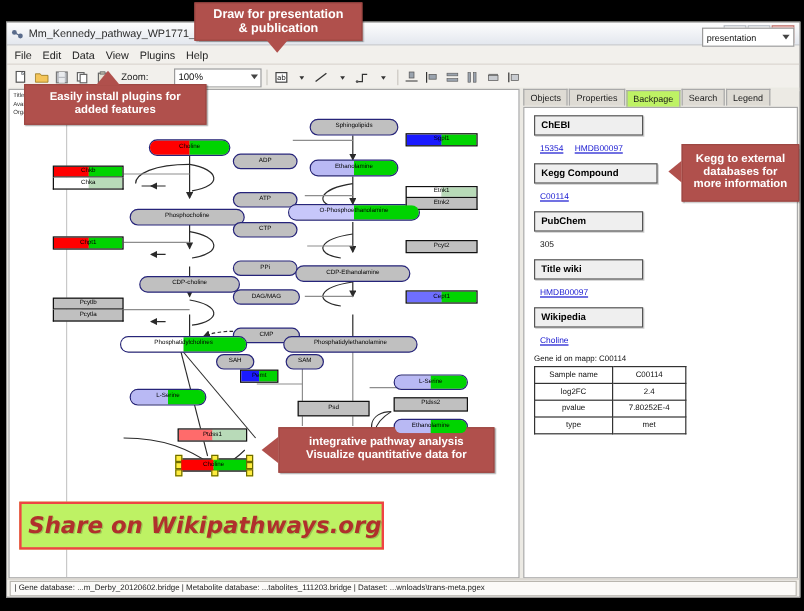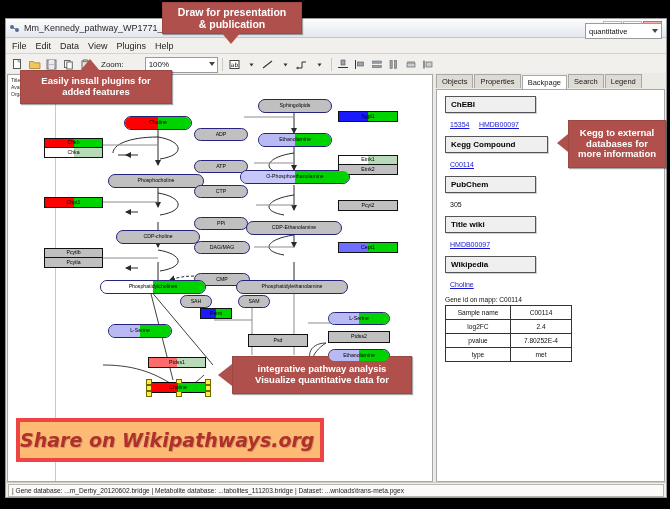--- a/index.html
+++ b/index.html
@@ -59,21 +59,21 @@
   .hr{right:0;width:50%;}
   svg.edges{position:absolute;left:0;top:0;width:424px;height:424px;overflow:visible;}
 
   
   .selnode{position:absolute;}
   .handle{position:absolute;width:4px;height:4px;background:#ffec3d;border:1px solid #6b6b00;}
 
   
   .tabrow{display:flex;align-items:flex-start;height:15px;padding-left:2px;background:#eceae4;gap:1px;}
   .tab{font-size:7.5px;padding:2px 5px 2px;border:1px solid #a9a9a9;border-bottom:none;background:#dedbd4;color:#1a1a1a;}
-  .tab.active{background:#ffffff;font-weight:normal;padding-bottom:3px;position:relative;top:1px;}
+  .tab.active{background:#bef264;font-weight:normal;padding-bottom:3px;position:relative;top:1px;}
   .sideinner{flex:1;background:#fff;border:1px solid #a9a9a9;margin:0 0 0 2px;position:relative;overflow:hidden;
              padding:6px 0 0 8px;}
   .dbbox{width:84px;height:15px;border:1px solid #555;background:#efefef;display:flex;align-items:center;
          padding-left:5px;font-size:8px;font-weight:bold;color:#000;box-shadow:1px 1px 0 #cfcfcf;}
   .dblink{font-size:7px;color:#1515d0;text-decoration:underline;margin:4px 0 8px 5px;display:inline-block;}
   .dbtext{font-size:7px;color:#111;margin:4px 0 8px 5px;display:inline-block;}
   .exprhead{font-size:8.5px;font-weight:bold;color:#000;margin:2px 0 10px 0;}
   .geneidline{font-size:6.6px;color:#111;margin-bottom:2px;}
   table.expr{border-collapse:collapse;}
   table.expr td{border:1px solid #333;font-size:6.6px;text-align:center;padding:2px 3px;color:#111;height:9px;}
@@ -88,22 +88,22 @@
 
   
   .callout{position:absolute;background:#b0504c;color:#fff;font-weight:bold;text-align:center;
            display:flex;align-items:center;justify-content:center;box-shadow:1px 1px 1px rgba(0,0,0,.35);
            border:1px solid #9d4743;}
   .callout span{display:block;padding:2px 6px;line-height:1.15;}
   .tri{position:absolute;width:0;height:0;}
   .tri-down{border-left:10px solid transparent;border-right:10px solid transparent;border-top:12px solid #b0504c;}
   .tri-up{border-left:10px solid transparent;border-right:10px solid transparent;border-bottom:12px solid #b0504c;}
   .tri-left{border-top:9px solid transparent;border-bottom:9px solid transparent;border-right:11px solid #b0504c;}
-  .share{position:absolute;left:16px;top:418px;width:300px;height:36px;border:4px solid #ef4444;background:#fdba74;
-         display:flex;align-items:center;justify-content:flex-start;}
+  .share{position:absolute;left:16px;top:418px;width:300px;height:36px;border:2px solid #ef4444;background:#bef264;
+         display:flex;align-items:center;justify-content:flex-end;}
   .share span{font-size:19px;font-style:italic;font-weight:bold;color:#b0302c;
               text-shadow:1px 1px 0 rgba(0,0,0,.18);font-family:"DejaVu Sans",sans-serif;}
 </style>
 </head>
 <body>
 
 <div id="root">
 
   <div class="window">
 
@@ -235,21 +235,21 @@
           </svg>
         </span>
       <span class="tbtn">
         <svg width="12" height="11">
             <line x1="2" y1="1.5" x2="2" y2="9.5" stroke="#333" stroke-width="1"></line>
             <rect x="4" y="3" width="6" height="5" fill="#c9ccd1" stroke="#555" stroke-width=".6"></rect>
           </svg>
         </span>
 
       <span class="vis-combo" style="right:4px;top:4px;">
-        <span>quantitative</span>
+        <span>presentation</span>
         <i class="arr"></i>
       </span>
     </div>
 
     <div class="wbody">
 
       <div class="canvaspane">
         <div class="vsplit"></div>
         <div class="metalabels">
           <div>Title:</div>

